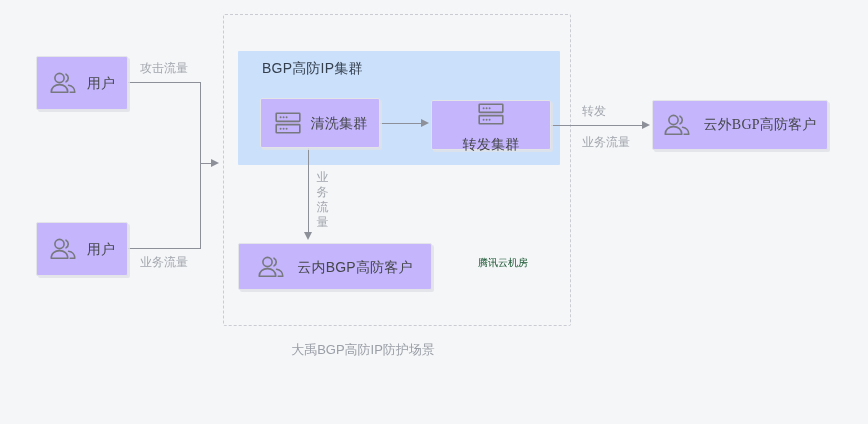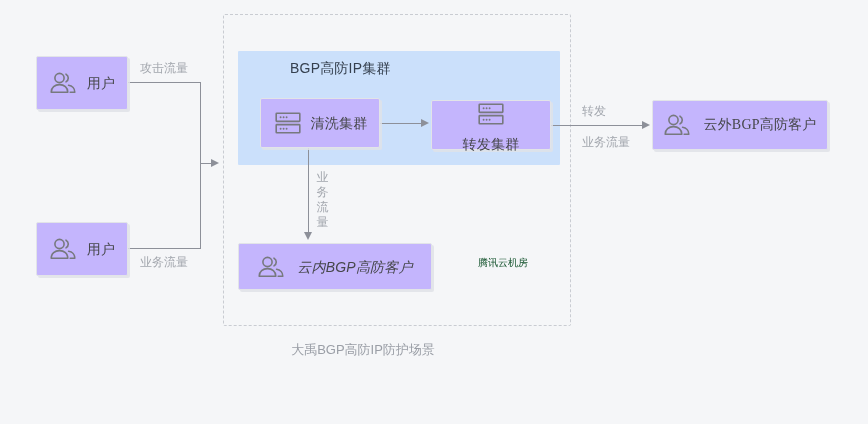--- a/index.html
+++ b/index.html
@@ -79,21 +79,20 @@
     border-radius: 1px;
   }
   #bgp-cluster-title {
     position: absolute;
     left: 262px;
     top: 60px;
     font-size: 14px;
     color: #35404f;
     white-space: nowrap;
     letter-spacing: .2px;
-    margin-left: 28px;
   }
 
   
   .line-h {
     position: absolute;
     height: 1px;
     background: #8d9099;
   }
   .line-v {
     position: absolute;
@@ -239,21 +238,21 @@
         <circle cx="10.6" cy="9.3" r="0.95" fill="#77797e"></circle>
         <circle cx="13.6" cy="9.3" r="0.95" fill="#77797e"></circle>
         <circle cx="7.6" cy="20.7" r="0.95" fill="#77797e"></circle>
         <circle cx="10.6" cy="20.7" r="0.95" fill="#77797e"></circle>
         <circle cx="13.6" cy="20.7" r="0.95" fill="#77797e"></circle>
       </svg>
     </span>
     <span class="node-label">转发集群</span>
   </div>
 
-  <div class="node" style="left:238px; top:243px; width:194px; height:47px; gap:12px;font-style:italic;">
+  <div class="node" style="left:238px; top:243px; width:194px; height:47px; gap:12px;">
     <span class="node-icon">
       <svg width="28" height="24" viewBox="0 0 28 24" fill="none" stroke="#77797e" stroke-width="1.6" stroke-linecap="round" stroke-linejoin="round">
         <circle cx="10.5" cy="7" r="4.6"></circle>
         <path d="M2.2 21.2c0-4.6 3.7-7.6 8.3-7.6s8.3 3 8.3 7.6z"></path>
         <path d="M17 3.2a4.4 4.4 0 0 1 0 7.7"></path>
         <path d="M19.6 14.3c3.6.5 6.2 3.3 6.2 6.9h-4.6"></path>
       </svg>
     </span>
     <span class="node-label">云内BGP高防客户</span>
   </div>

